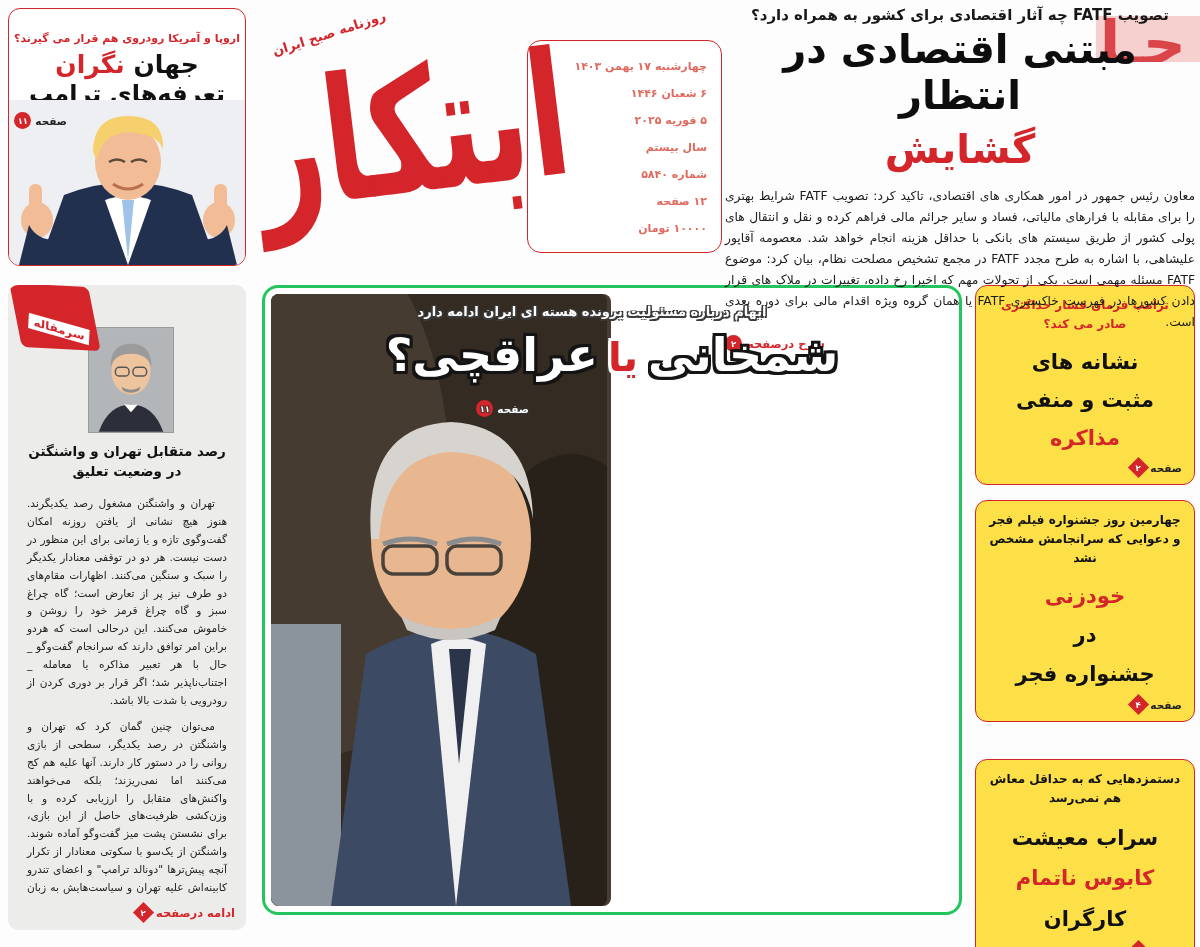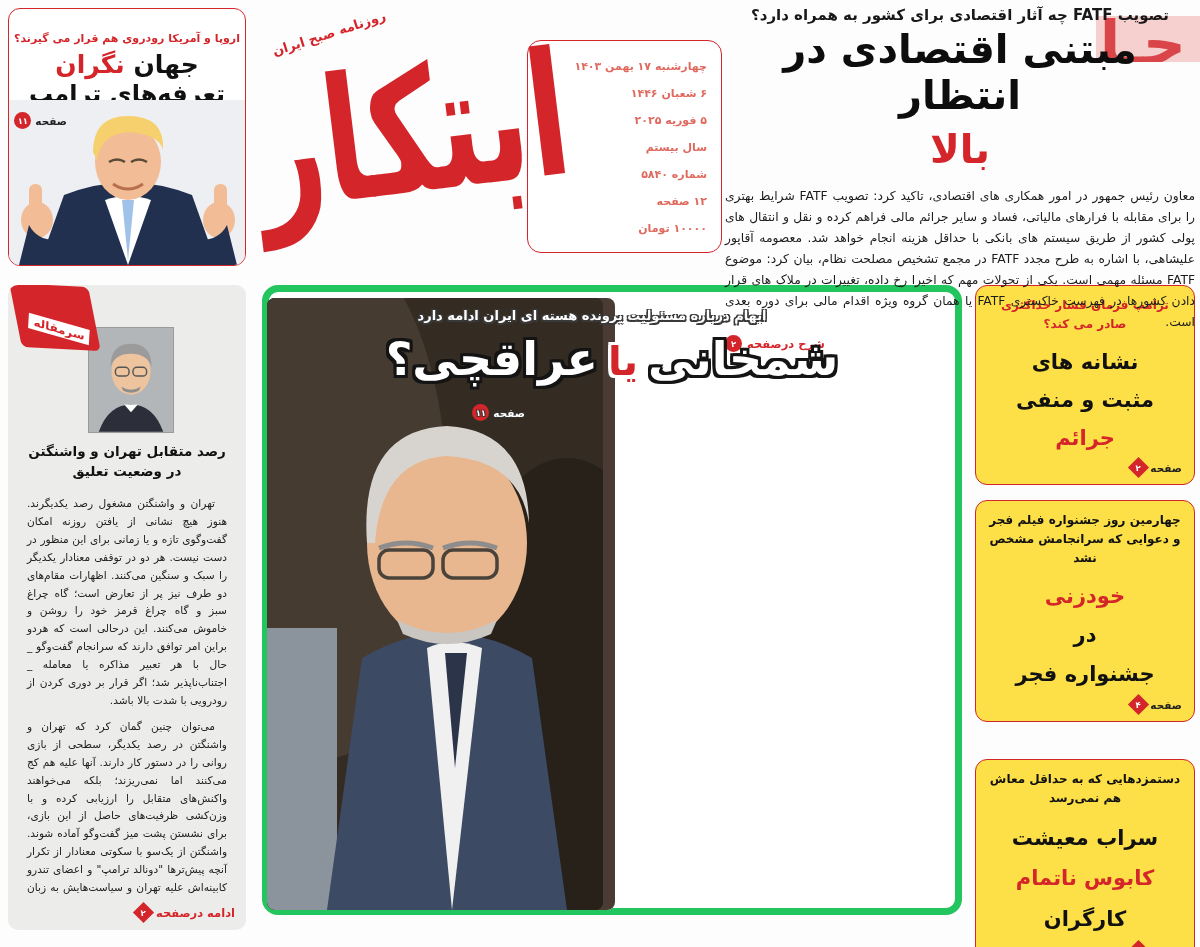--- a/index.html
+++ b/index.html
@@ -49,21 +49,21 @@
   #ed-pill .author{font-size:12.5px;font-weight:bold;color:#222;margin-left:40px;}
   #ed-portrait{position:absolute;right:72px;top:42px;width:86px;height:106px;border:1px solid #9a9a9a;background:#b5b8ba;}
   #ed-title{position:absolute;right:12px;left:12px;top:156px;text-align:center;font-size:13.5px;font-weight:bold;color:#111;line-height:1.5;}
   #ed-body{position:absolute;right:11px;left:11px;top:202px;bottom:34px;overflow:hidden;text-align:justify;font-size:10.6px;line-height:17.9px;color:#222;}
   #ed-body p{margin:8px;text-indent:12px;}
   #ed-more{position:absolute;right:11px;bottom:10px;}
   .diamond-badge{display:inline-flex;align-items:center;justify-content:center;width:15px;height:15px;background:#d4252a;transform:rotate(45deg);}
   .diamond-badge span{transform:rotate(-45deg);color:#fff;font-size:8.5px;font-weight:bold;}
 
   
-  #photo-box{left:262px;top:285px;width:700px;height:630px;background:#fff;border:7px solid #22c55e;border-radius:16px;}
+  #photo-box{left:262px;top:285px;width:700px;height:630px;background:#fff;border:3px solid #22c55e;border-radius:16px;}
   #photo-left{position:absolute;right:352px;top:6px;width:336px;height:612px;border-radius:8px;overflow:hidden;background:#2e2720;}
   #photo-right{position:absolute;left:6px;top:6px;width:340px;height:612px;border-radius:8px;overflow:hidden;background:#f2f1ee;}
   #center-caption{position:absolute;left:0;right:40px;top:16px;text-align:center;font-size:13px;font-weight:bold;color:#fff;z-index:5;
     text-shadow:-1.5px -1.5px 0 #3a3a3a,1.5px -1.5px 0 #3a3a3a,-1.5px 1.5px 0 #3a3a3a,1.5px 1.5px 0 #3a3a3a;}
   #center-title{position:absolute;left:0;right:0;top:40px;display:flex;justify-content:center;align-items:baseline;gap:10px;z-index:5;font-weight:bold;font-size:46px;}
   #center-title .w{color:#fff;text-shadow:-3px -3px 0 #141414,3px -3px 0 #141414,-3px 3px 0 #141414,3px 3px 0 #141414,-3px 0 0 #141414,3px 0 0 #141414,0 -3px 0 #141414,0 3px 0 #141414;}
   #center-title .r{color:#d4252a;font-size:40px;text-shadow:-3px -3px 0 #fff,3px -3px 0 #fff,-3px 3px 0 #fff,3px 3px 0 #fff,-3px 0 0 #fff,3px 0 0 #fff,0 -3px 0 #fff,0 3px 0 #fff;}
   #center-page{position:absolute;right:430px;top:112px;z-index:5;color:#fff;text-shadow:-1px -1px 0 #333,1px -1px 0 #333,-1px 1px 0 #333,1px 1px 0 #333;}
 
   
@@ -124,21 +124,21 @@
     </div>
   </div>
 
   <div id="watermark" class="abs">
     <span class="wm-glyph">جـار</span>
   </div>
 
   <div id="lead" class="abs">
     <div class="kicker">تصویب FATF چه آثار اقتصادی برای کشور به همراه دارد؟</div>
     <div class="headline">مبتنی اقتصادی در انتظار</div>
-    <div class="subheadline">بالا</div>
+    <div class="subheadline">گشایش</div>
     <div class="body">معاون رئیس جمهور در امور همکاری های اقتصادی، تاکید کرد: تصویب FATF شرایط بهتری را برای مقابله با فرارهای مالیاتی، فساد و سایر جرائم مالی فراهم کرده و نقل و انتقال های پولی کشور از طریق سیستم های بانکی با حداقل هزینه انجام خواهد شد. معصومه آقاپور علیشاهی، با اشاره به طرح مجدد FATF در مجمع تشخیص مصلحت نظام، بیان کرد: موضوع FATF مسئله مهمی است. یکی از تحولات مهم که اخیرا رخ داده، تغییرات در ملاک های قرار دادن کشورها در فهرست خاکستری FATF یا همان گروه ویژه اقدام مالی برای دوره بعدی است.</div>
     <div class="more-row">
       <span>شرح درصفحه</span>
       <span class="circle-badge">۲</span>
     </div>
   </div>
 
   <div id="editorial" class="abs">
     <div id="ed-label-shape">
       <span id="ed-label-chip">سرمقاله</span>
@@ -208,21 +208,21 @@
       <span>صفحه</span>
       <span class="circle-badge">۱۱</span>
     </span>
   </div>
 
   <div id="side1" class="side-box">
     <div class="kicker red">ترامپ فرمان فشار حداکثری صادر می کند؟</div>
     <div class="hl">
       <div class="black">نشانه های</div>
       <div class="black">مثبت و منفی</div>
-      <div class="red">جرائم</div>
+      <div class="red">مذاکره</div>
     </div>
     <span class="page-tag">
       <span>صفحه</span>
       <span class="diamond-badge">
           <span>۲</span>
         </span>
     </span>
   </div>
 
   <div id="side2" class="side-box">

